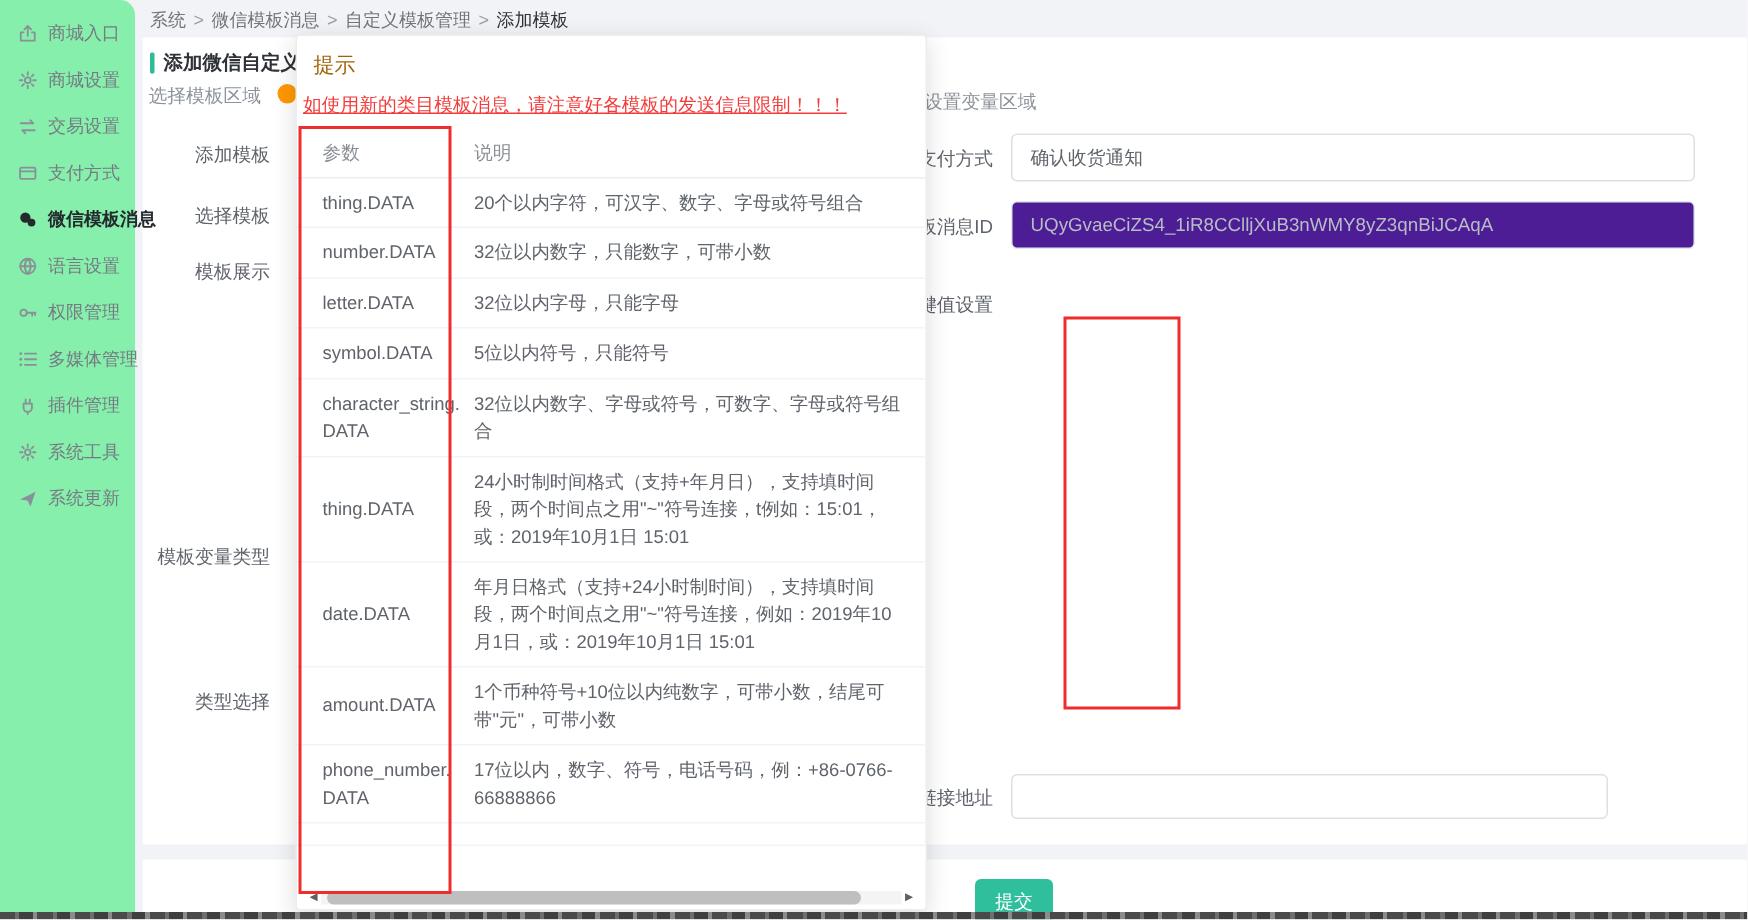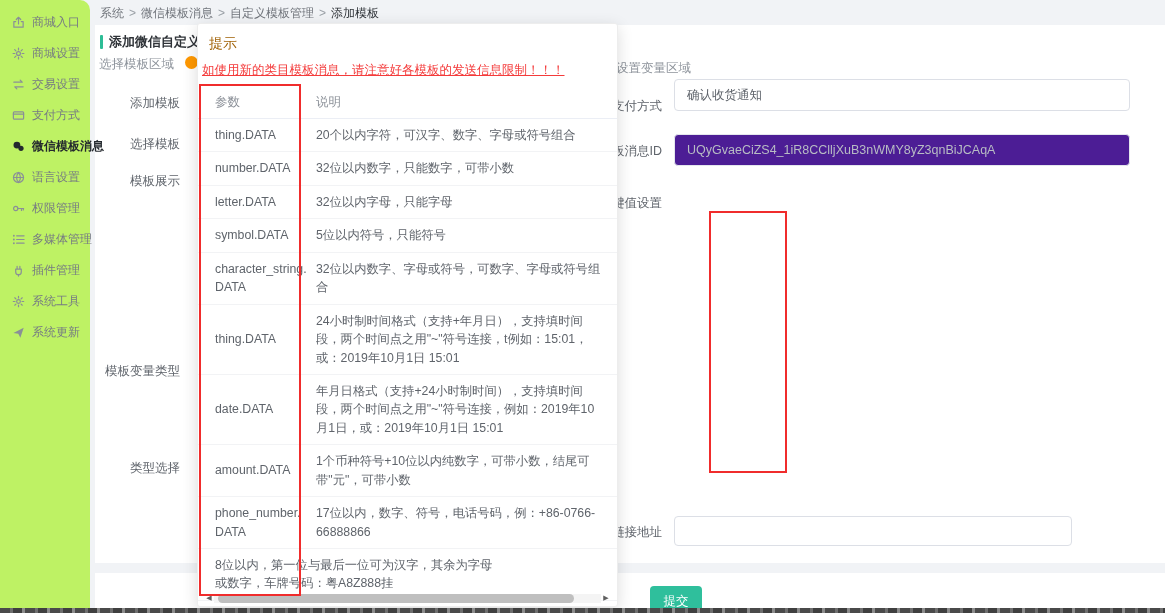--- a/index.html
+++ b/index.html
@@ -1,21 +1,21 @@
 <!DOCTYPE html>
 <html><head>
 <meta charset="utf-8">
 <style>
   * { margin:0; padding:0; box-sizing:border-box; }
   html,body { width:1165px; height:613px; }
   body { font-family:"Liberation Sans","DejaVu Sans",sans-serif; background:#f1f3f6; color:#5f646b; }
   #app { position:relative; width:1165px; height:613px; overflow:hidden; background:#f1f3f6; }
 
   
-  .sidebar { position:absolute; left:0; top:0; width:90px; height:611px; background:#bef264;
+  .sidebar { position:absolute; left:0; top:0; width:90px; height:611px; background:#86efac;
              border-radius:0 10px 0 0; padding-top:7px; z-index:5; }
   .side-item { display:flex; align-items:center; gap:7px; height:31px; padding-left:11px;
                font-size:12px; color:#767b83; cursor:pointer; white-space:nowrap; }
   .side-item .ic { width:14px; height:14px; flex:0 0 14px; display:flex; align-items:center; justify-content:center; }
   .side-item svg { width:13px; height:13px; stroke:#8a9097; fill:none; stroke-width:1.3; stroke-linecap:round; stroke-linejoin:round; }
   .side-item.active { color:#24292e; font-weight:bold; }
   .side-item.active svg { stroke:#24292e; }
   .side-item.active svg .f, .side-item svg .f { stroke:none; }
   .side-item svg .f { fill:#8a9097; }
   .side-item.active svg .f { fill:#24292e; }
@@ -213,21 +213,21 @@
     <div class="section-label" style="left:4px; top:31px;">选择模板区域</div>
     <div class="flabel" style="left:13px; top:70px; width:72px;">添加模板</div>
     <div class="flabel" style="left:13px; top:111px; width:72px;">选择模板</div>
     <div class="flabel" style="left:13px; top:148px; width:72px;">模板展示</div>
     <div class="flabel" style="left:-11px; top:338px; width:96px;">模板变量类型</div>
     <div class="flabel" style="left:13px; top:435px; width:72px;">类型选择</div>
 
     <div class="section-label" style="left:521px; top:35px;">设置变量区域</div>
 
     <div class="flabel" style="left:487px; top:73px; width:80px;">支付方式</div>
-    <input class="tx-input" style="left: 579px; top: 54px; width: 456px;" value="确认收货通知">
+    <input class="tx-input" style="left: 579px; top: 64px; width: 456px;" value="确认收货通知">
 
     <div class="flabel" style="left:480px; top:118px; width:87px;">模板消息ID</div>
     <input class="tx-input disabled" style="left: 579px; top: 109px; width: 456px;" disabled="" value="UQyGvaeCiZS4_1iR8CClljXuB3nWMY8yZ3qnBiJCAqA">
 
     <div class="flabel" style="left:487px; top:170px; width:80px;">键值设置</div>
   </div>
 
   <div class="kv-header">
     <span class="kh">键名</span>
     <span class="dh">描述</span>
@@ -305,21 +305,20 @@
         </div>
         <div class="m-row">
           <span class="m-col-p">amount.DATA</span>
           <span class="m-col-d">1个币种符号+10位以内纯数字，可带小数，结尾可带"元"，可带小数</span>
         </div>
         <div class="m-row">
           <span class="m-col-p">phone_number.DATA</span>
           <span class="m-col-d">17位以内，数字、符号，电话号码，例：+86-0766-66888866</span>
         </div>
         <div class="m-row">
-          <span class="m-col-d">8位以内，第一位与最后一位可为汉字，其余为字母或数字，车牌号码：粤A8Z888挂</span>
         </div>
         <div class="m-row">
           
           
         </div>
 
       </div>
     </div>
     <div class="m-scroll">
       <span class="arr">◀</span>

